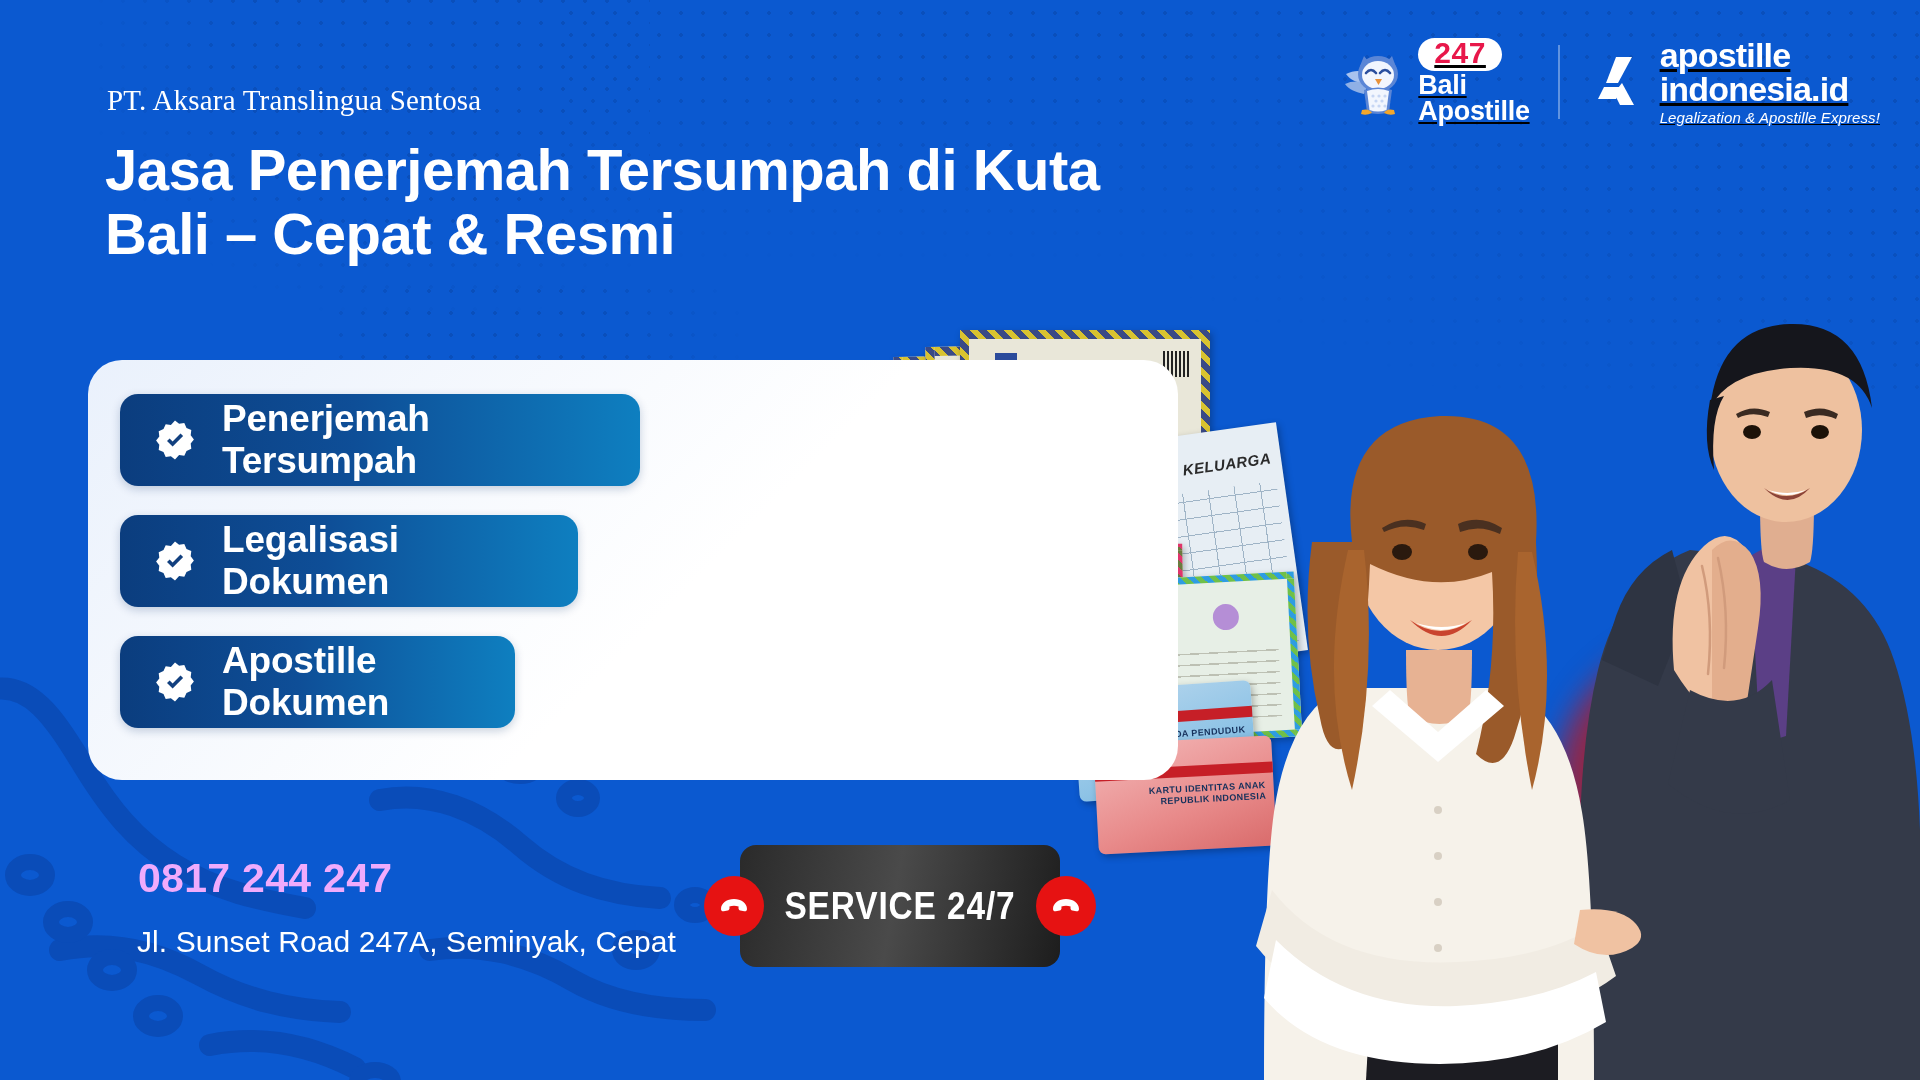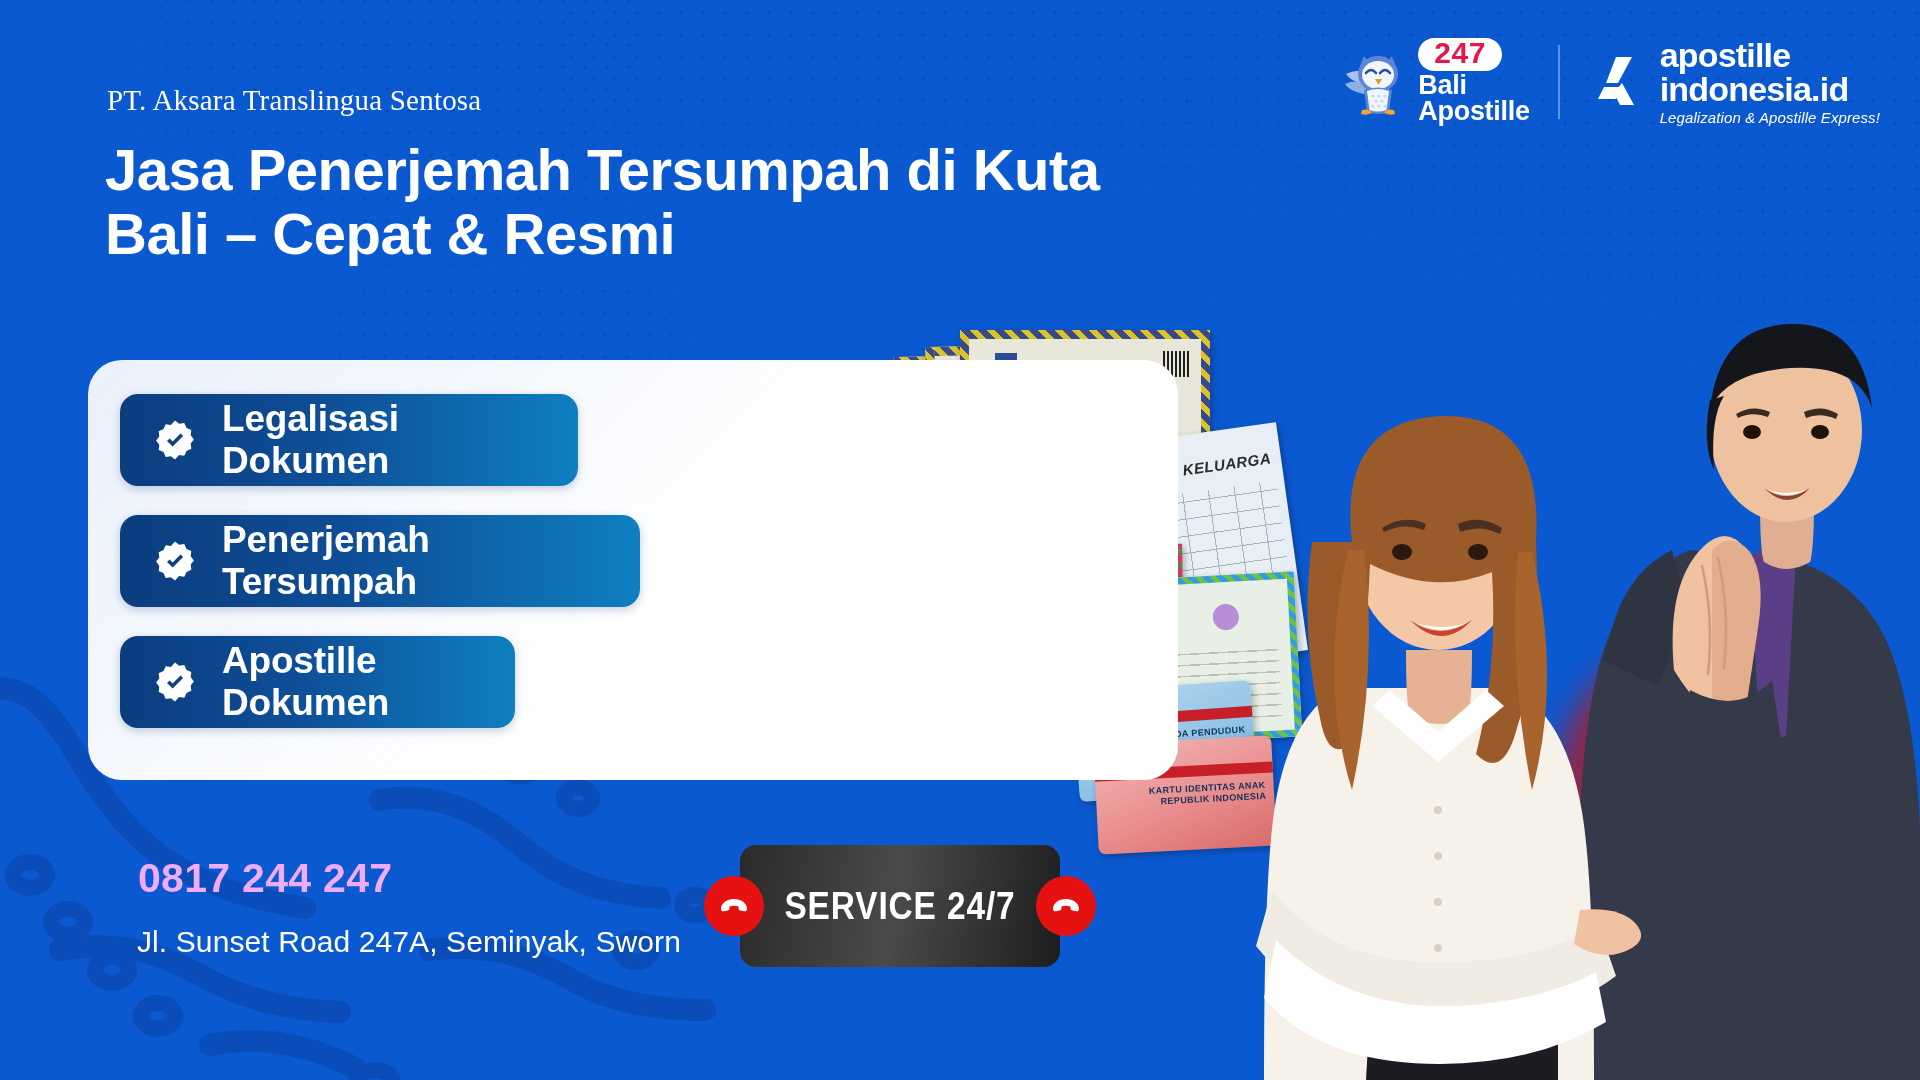--- a/index.html
+++ b/index.html
@@ -36,21 +36,21 @@
   
   #map-deco {
     position:absolute; left:-40px; bottom:-20px; width:820px; height:450px;
     opacity:1; pointer-events:none;
   }
   #map-deco svg { width:100%; height:100%; display:block; }
 
   
   #logo-row {
     position:absolute; right:40px; top:38px;
-    display:flex; align-items:center; gap:28px;
+    display:flex; align-items:center; gap:28px;text-decoration:underline;
   }
   #logo-sworn { display:flex; align-items:center; gap:10px; }
   .owl-wrap { width:66px; height:74px; flex:none; }
   .owl-wrap svg { width:100%; height:100%; display:block; }
   #sworn-text { display:flex; flex-direction:column; line-height:0.96; }
   #badge-247 {
     align-self:flex-start;
     background:#ffffff; color:#E8174A;
     font-weight:bold; font-size:30px;
     padding:1px 16px 3px; border-radius:20px;
@@ -396,55 +396,55 @@
       <span class="id-text">
         <span>KARTU IDENTITAS ANAK</span><br>
         <span>REPUBLIK INDONESIA</span>
       </span>
     </div>
   </div>
 
   <div id="feature-card">
     <div id="pill-list">
 
+      <div class="pill" style="width:520px">
+        <span class="pill-icon">
+          <svg viewBox="0 0 42 42" xmlns="http://www.w3.org/2000/svg">
+            <path fill="#ffffff" d="M21 1.5l4.1 3.2 5.2-.6 2.2 4.8 4.8 2.2-.6 5.2 3.2 4.1-3.2 4.1.6 5.2-4.8 2.2-2.2 4.8-5.2-.6L21 40.5l-4.1-3.2-5.2.6-2.2-4.8-4.8-2.2.6-5.2L2.1 21.6l3.2-4.1-.6-5.2 4.8-2.2 2.2-4.8 5.2.6z"></path>
+            <path fill="#12407F" d="M18.6 27.6l-5.6-5.6 2.6-2.6 3 3 7.9-7.9 2.6 2.6z"></path>
+          </svg>
+        </span>
+        <span class="pill-label">Penerjemah Tersumpah</span>
+      </div>
+
       <div class="pill" style="width:458px">
         <span class="pill-icon">
           <svg viewBox="0 0 42 42" xmlns="http://www.w3.org/2000/svg">
             <path fill="#ffffff" d="M21 1.5l4.1 3.2 5.2-.6 2.2 4.8 4.8 2.2-.6 5.2 3.2 4.1-3.2 4.1.6 5.2-4.8 2.2-2.2 4.8-5.2-.6L21 40.5l-4.1-3.2-5.2.6-2.2-4.8-4.8-2.2.6-5.2L2.1 21.6l3.2-4.1-.6-5.2 4.8-2.2 2.2-4.8 5.2.6z"></path>
             <path fill="#12407F" d="M18.6 27.6l-5.6-5.6 2.6-2.6 3 3 7.9-7.9 2.6 2.6z"></path>
           </svg>
         </span>
         <span class="pill-label">Legalisasi Dokumen</span>
       </div>
 
-      <div class="pill" style="width:520px">
-        <span class="pill-icon">
-          <svg viewBox="0 0 42 42" xmlns="http://www.w3.org/2000/svg">
-            <path fill="#ffffff" d="M21 1.5l4.1 3.2 5.2-.6 2.2 4.8 4.8 2.2-.6 5.2 3.2 4.1-3.2 4.1.6 5.2-4.8 2.2-2.2 4.8-5.2-.6L21 40.5l-4.1-3.2-5.2.6-2.2-4.8-4.8-2.2.6-5.2L2.1 21.6l3.2-4.1-.6-5.2 4.8-2.2 2.2-4.8 5.2.6z"></path>
-            <path fill="#12407F" d="M18.6 27.6l-5.6-5.6 2.6-2.6 3 3 7.9-7.9 2.6 2.6z"></path>
-          </svg>
-        </span>
-        <span class="pill-label">Penerjemah Tersumpah</span>
-      </div>
-
       <div class="pill" style="width:395px">
         <span class="pill-icon">
           <svg viewBox="0 0 42 42" xmlns="http://www.w3.org/2000/svg">
             <path fill="#ffffff" d="M21 1.5l4.1 3.2 5.2-.6 2.2 4.8 4.8 2.2-.6 5.2 3.2 4.1-3.2 4.1.6 5.2-4.8 2.2-2.2 4.8-5.2-.6L21 40.5l-4.1-3.2-5.2.6-2.2-4.8-4.8-2.2.6-5.2L2.1 21.6l3.2-4.1-.6-5.2 4.8-2.2 2.2-4.8 5.2.6z"></path>
             <path fill="#12407F" d="M18.6 27.6l-5.6-5.6 2.6-2.6 3 3 7.9-7.9 2.6 2.6z"></path>
           </svg>
         </span>
         <span class="pill-label">Apostille Dokumen</span>
       </div>
 
     </div>
   </div>
 
   <div id="phone-number">0817 244 247</div>
-  <div id="address-line">Jl. Sunset Road 247A, Seminyak, Sworn</div>
+  <div id="address-line">Jl. Sunset Road 247A, Seminyak, Cepat</div>
 
   <div id="service-badge">
     <span class="phone-circle" id="phone-circle-left">
       <svg viewBox="0 0 34 34" xmlns="http://www.w3.org/2000/svg">
         <path fill="#ffffff" d="M4 20c0-6 6-10 13-10s13 4 13 10c0 1.6-1.2 2.6-2.7 2.3l-4-.9c-1.2-.3-1.9-1.3-1.8-2.5l.1-1.5c-2.9-.8-6.3-.8-9.2 0l.1 1.5c.1 1.2-.6 2.2-1.8 2.5l-4 .9C5.2 22.6 4 21.6 4 20z"></path>
       </svg>
     </span>
     <span id="service-label">SERVICE 24/7</span>
     <span class="phone-circle" id="phone-circle-right">
       <svg viewBox="0 0 34 34" xmlns="http://www.w3.org/2000/svg">

